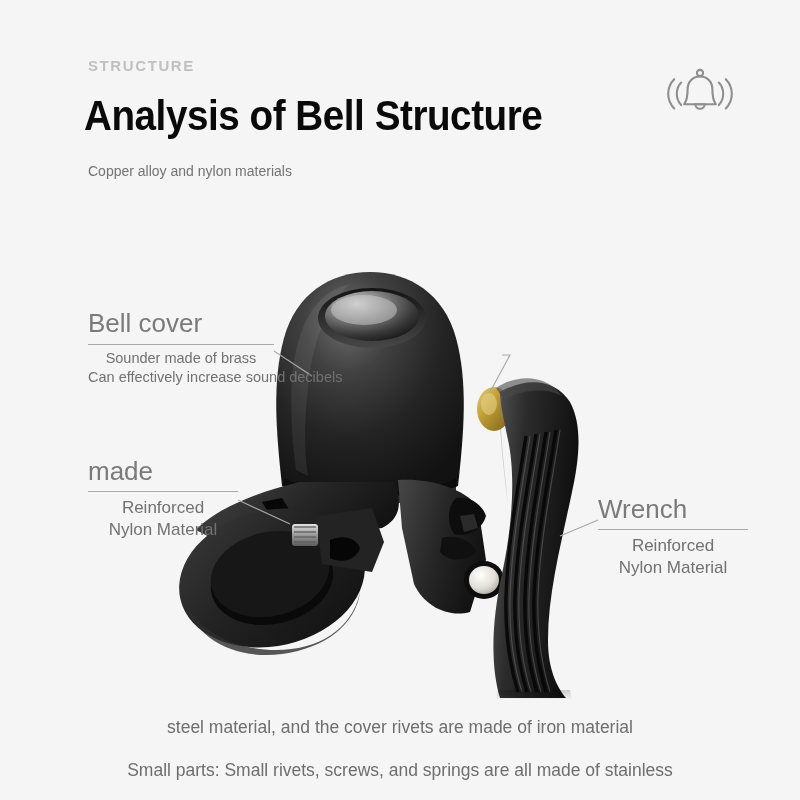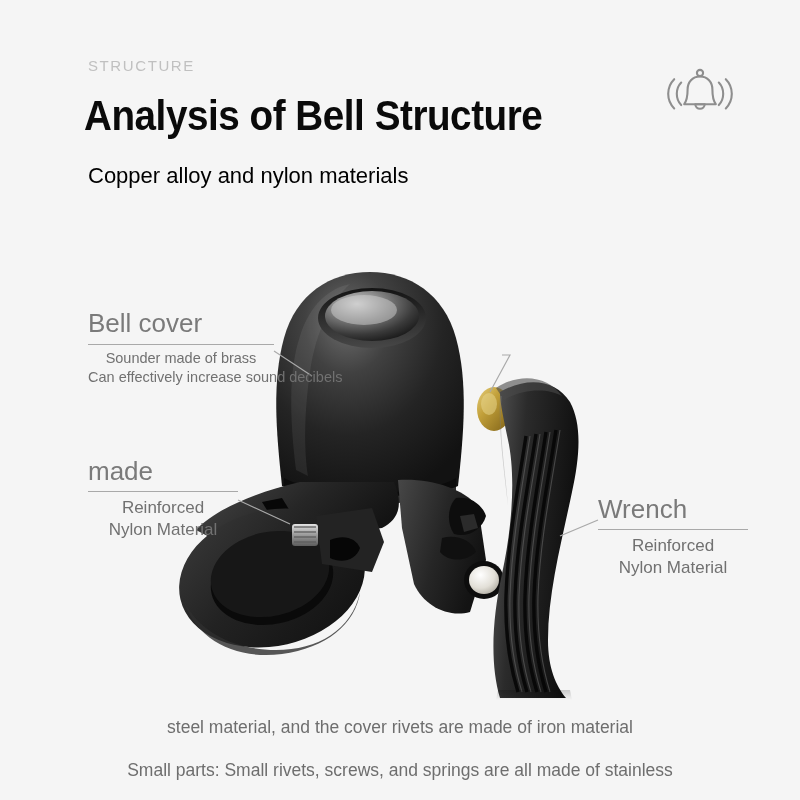--- a/index.html
+++ b/index.html
@@ -9,35 +9,35 @@
     font-family:"Liberation Sans", sans-serif;
     overflow:hidden;
     position:relative;
     color:#6b6b6b;
   }
   #stage{position:absolute;left:0;top:0;width:800px;height:800px;}
 
   
   .eyebrow{
     position:absolute;left:88px;top:57px;
-    font-size:15px;font-weight:normal;letter-spacing:1.6px;
+    font-size:15px;font-weight:bold;letter-spacing:1.6px;
     color:#c0c0c0;
   }
   .title{
     position:absolute;left:84px;top:92px;
     font-size:42px;font-weight:bold;
     color:#0a0a0a;
     font-family:"Liberation Sans Narrow","Liberation Sans",sans-serif;
     transform:scaleX(.92);transform-origin:left center;
     letter-spacing:-0.5px;
     white-space:nowrap;
   }
   .subtitle{
     position:absolute;left:88px;top:163px;
-    font-size:22px;color:#000000;white-space:nowrap;
+    font-size:14px;color:#737373;white-space:nowrap;
   }
   .bell-ico{position:absolute;left:664px;top:64px;width:72px;height:62px;}
 
   
   .lbl-head{font-size:26px;color:#7a7a7a;white-space:nowrap;line-height:1;}
   .lbl-rule{height:1px;background:#a9a9a9;}
   .lbl-sub{font-size:14.5px;color:#717171;line-height:1.28;white-space:nowrap;}
   .lbl-sub.big{font-size:17px;}
 
   #cal-cover{position:absolute;left:88px;top:310px;}

